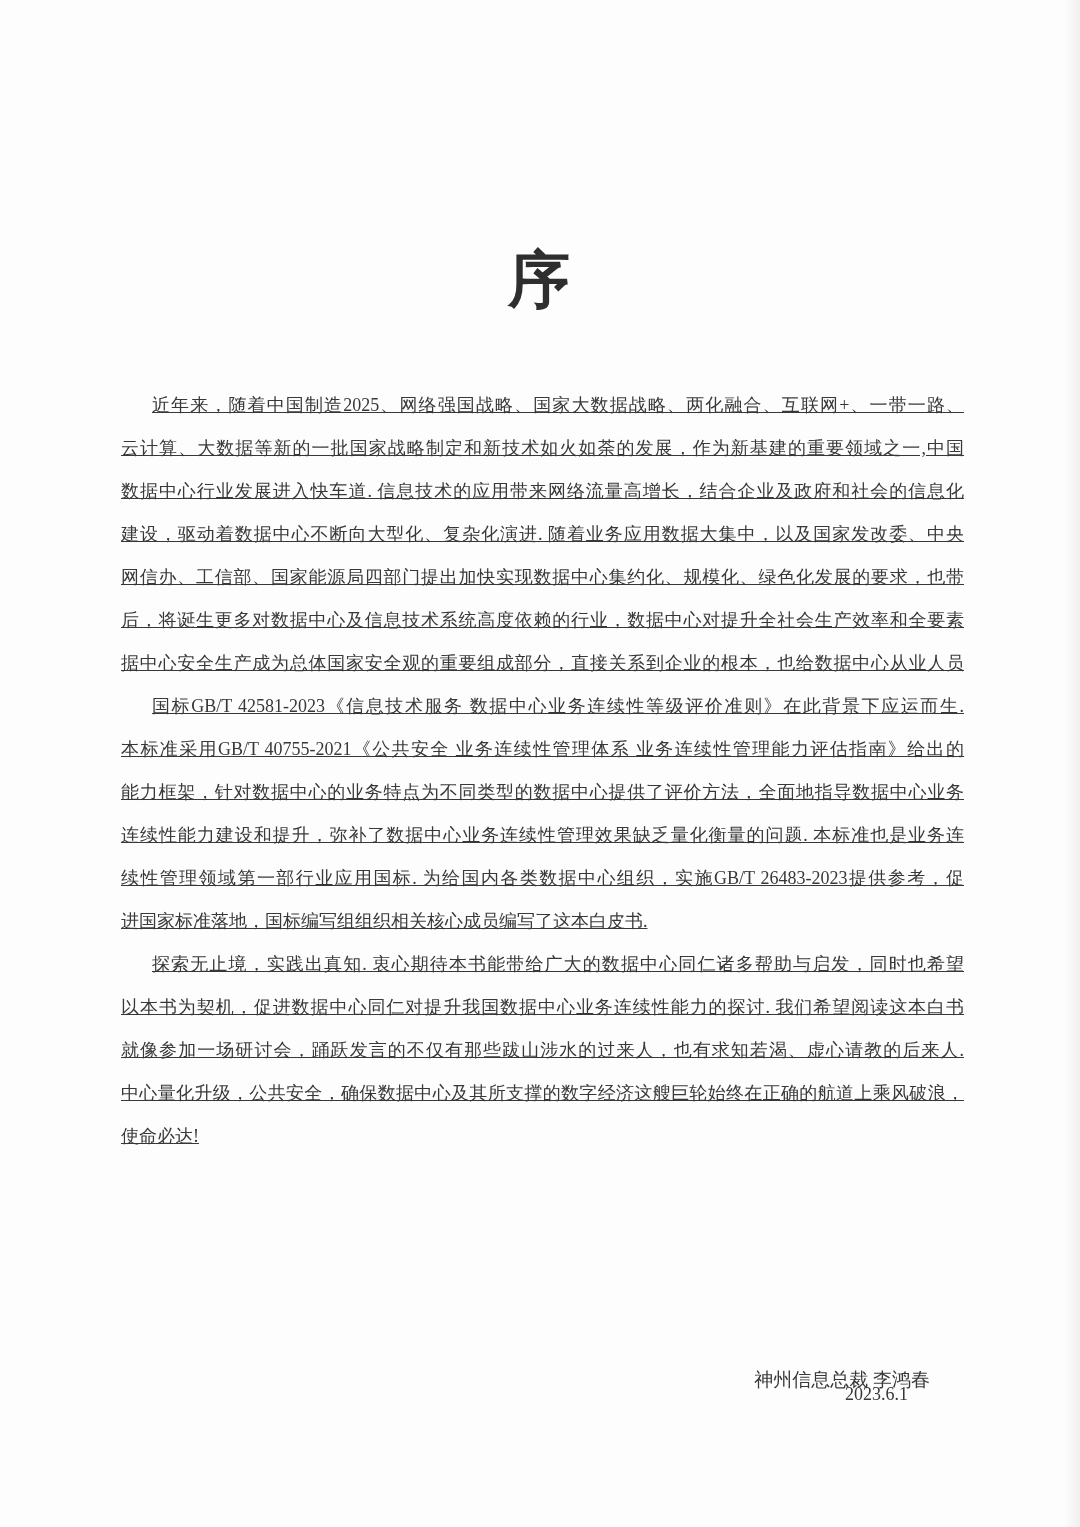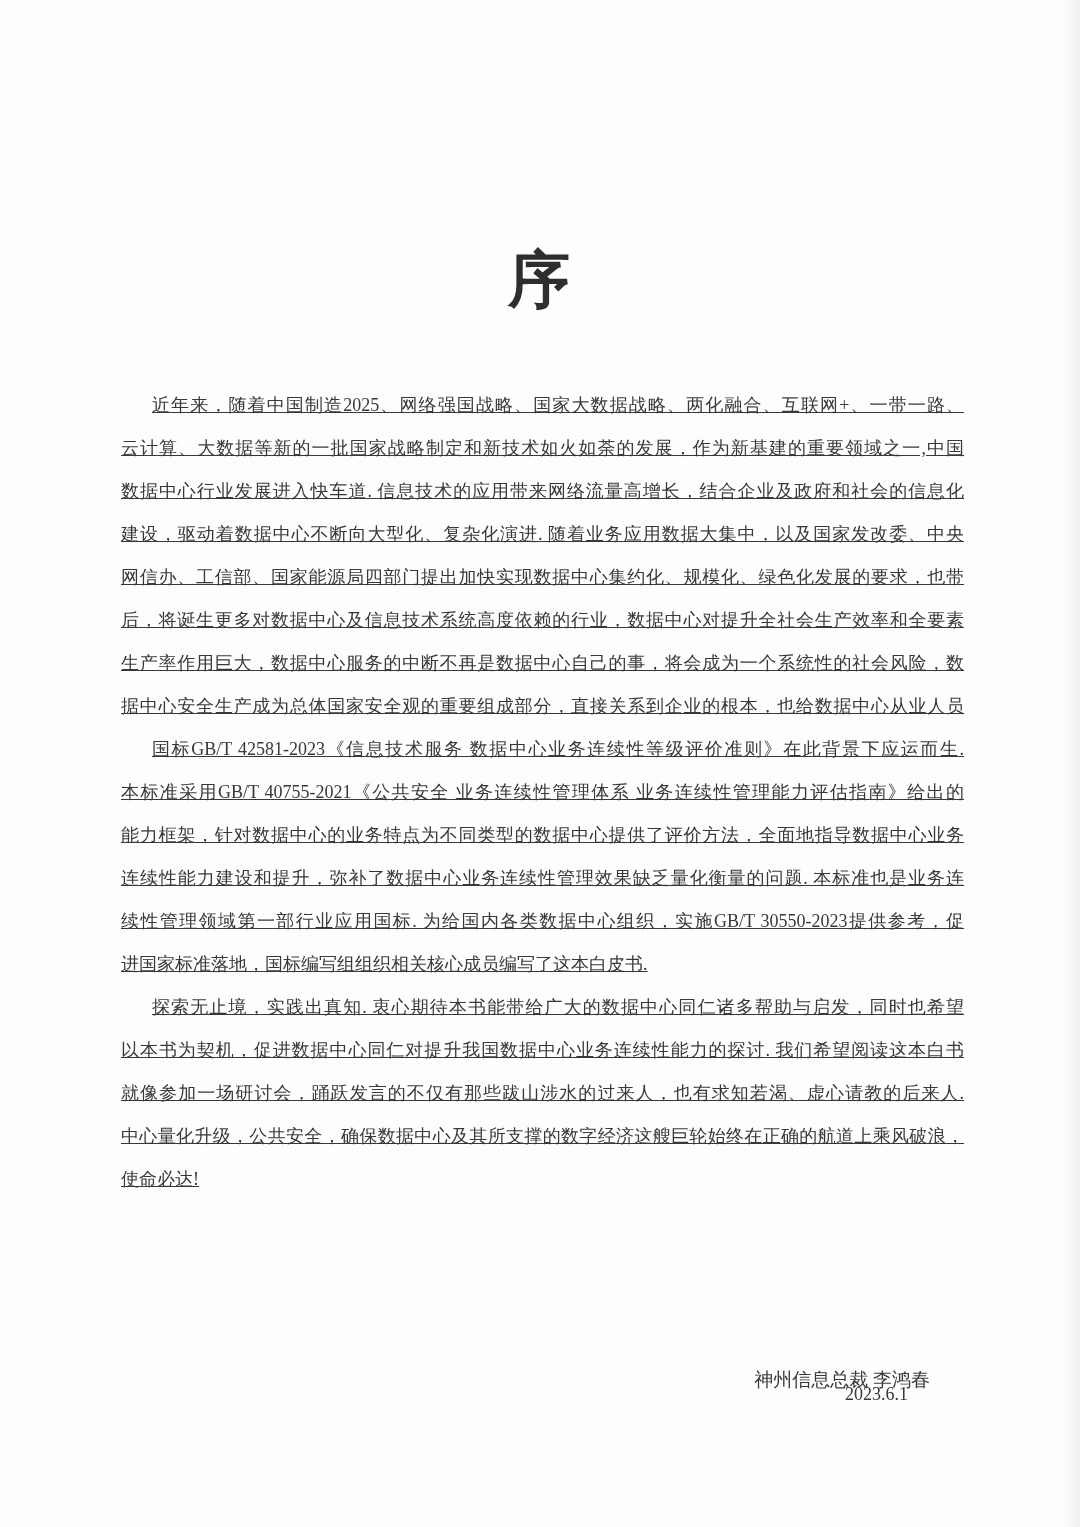--- a/index.html
+++ b/index.html
@@ -85,27 +85,26 @@
 
   <div class="doc-title">序</div>
 
   <div class="body-text" id="body-text">
       <div class="text-line para-first">近年来，随着中国制造2025、网络强国战略、国家大数据战略、两化融合、互联网+、一带一路、</div>
       <div class="text-line">云计算、大数据等新的一批国家战略制定和新技术如火如荼的发展，作为新基建的重要领域之一,中国</div>
       <div class="text-line">数据中心行业发展进入快车道. 信息技术的应用带来网络流量高增长，结合企业及政府和社会的信息化</div>
       <div class="text-line">建设，驱动着数据中心不断向大型化、复杂化演进. 随着业务应用数据大集中，以及国家发改委、中央</div>
       <div class="text-line">网信办、工信部、国家能源局四部门提出加快实现数据中心集约化、规模化、绿色化发展的要求，也带</div>
       <div class="text-line">后，将诞生更多对数据中心及信息技术系统高度依赖的行业，数据中心对提升全社会生产效率和全要素</div>
-      <div class="text-line">生产率作用巨大，数据中心服务的中断不再是数据中心自己的事，将会成为一个系统性的社会风险，数</div>
       <div class="text-line">据中心安全生产成为总体国家安全观的重要组成部分，直接关系到企业的根本，也给数据中心从业人员</div>
       <div class="text-line para-first">国标GB/T 42581-2023《信息技术服务 数据中心业务连续性等级评价准则》在此背景下应运而生.</div>
       <div class="text-line">本标准采用GB/T 40755-2021《公共安全 业务连续性管理体系 业务连续性管理能力评估指南》给出的</div>
       <div class="text-line">能力框架，针对数据中心的业务特点为不同类型的数据中心提供了评价方法，全面地指导数据中心业务</div>
       <div class="text-line">连续性能力建设和提升，弥补了数据中心业务连续性管理效果缺乏量化衡量的问题. 本标准也是业务连</div>
-      <div class="text-line">续性管理领域第一部行业应用国标. 为给国内各类数据中心组织，实施GB/T 30550-2023提供参考，促</div>
+      <div class="text-line">续性管理领域第一部行业应用国标. 为给国内各类数据中心组织，实施GB/T 26483-2023提供参考，促</div>
       <div class="text-line para-last">进国家标准落地，国标编写组组织相关核心成员编写了这本白皮书.</div>
       <div class="text-line para-first">探索无止境，实践出真知. 衷心期待本书能带给广大的数据中心同仁诸多帮助与启发，同时也希望</div>
       <div class="text-line">以本书为契机，促进数据中心同仁对提升我国数据中心业务连续性能力的探讨. 我们希望阅读这本白书</div>
       <div class="text-line">就像参加一场研讨会，踊跃发言的不仅有那些跋山涉水的过来人，也有求知若渴、虚心请教的后来人.</div>
       <div class="text-line">中心量化升级，公共安全，确保数据中心及其所支撑的数字经济这艘巨轮始终在正确的航道上乘风破浪，</div>
       <div class="text-line para-last">使命必达!</div>
     </div>
 
   <div class="signature">神州信息总裁  李鸿春</div>
 

